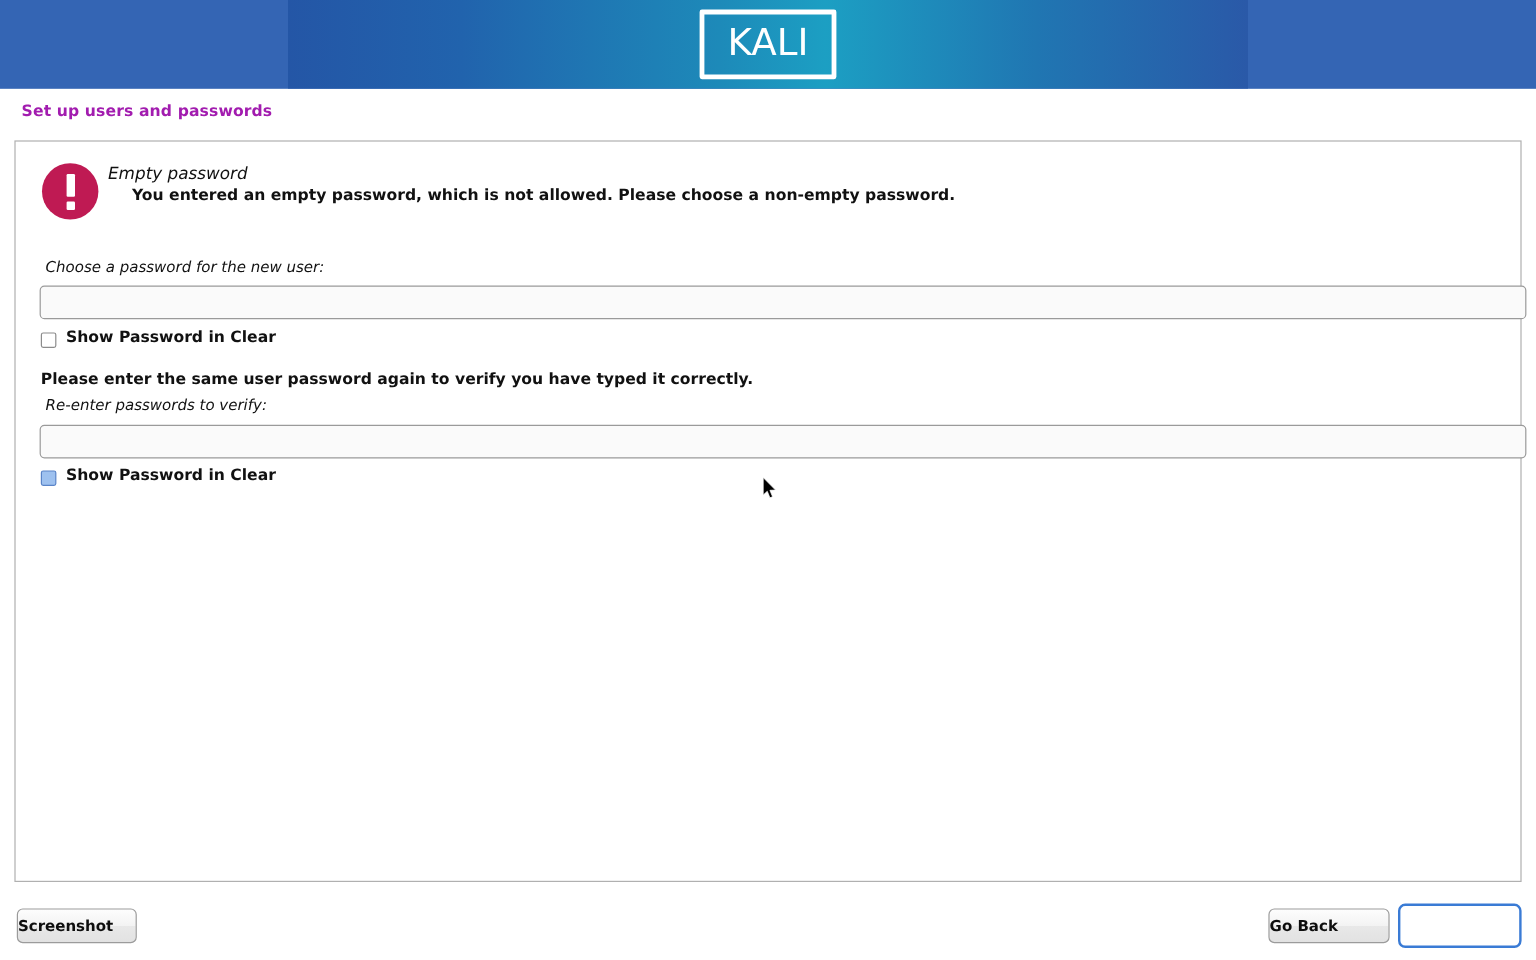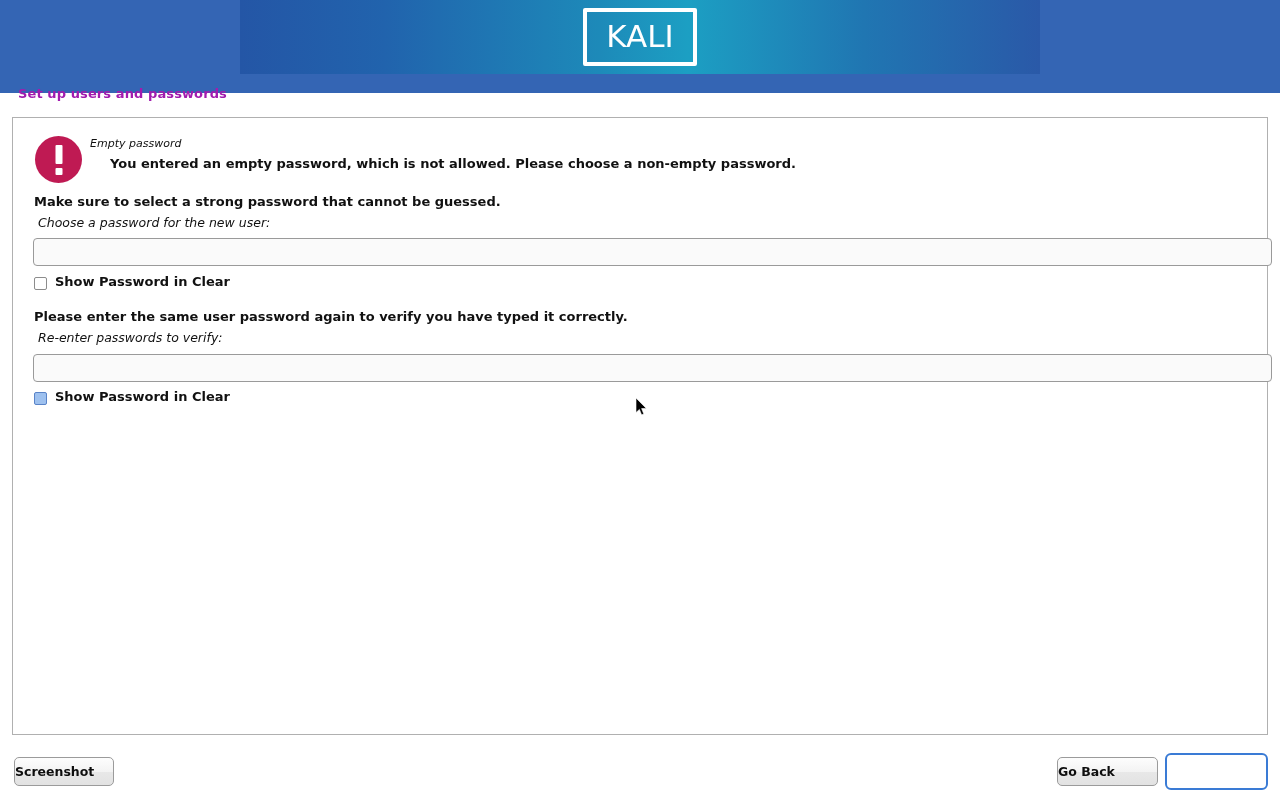--- a/index.html
+++ b/index.html
@@ -18,21 +18,21 @@
     height: 800px;
     background: #ffffff;
   }
 
   
   .banner {
     position: absolute;
     left: 0;
     top: 0;
     width: 1280px;
-    height: 93px;
+    height: 74px;
     background: #3465b4;
     overflow: hidden;
   }
   .banner-center {
     position: absolute;
     left: 240px;
     top: 0;
     width: 800px;
     height: 74px;
     background: linear-gradient(90deg,
@@ -139,21 +139,21 @@
     transform: translateX(-50%);
     width: 7px;
     height: 7px;
     background: #ffffff;
     border-radius: 1px;
   }
   .error-title {
     position: absolute;
     left: 68px;
     top: 10px;
-    font-size: 11px;
+    font-size: 14px;
     font-style: italic;
     font-weight: normal;
     color: #111111;
   }
   .error-message {
     position: absolute;
     left: 68px;
     top: 29px;
     font-size: 13px;
     font-weight: bold;
@@ -300,21 +300,20 @@
 
     <div class="error-row">
       <div class="error-icon">
         <div class="bang-bar"></div>
         <div class="bang-dot"></div>
       </div>
       <div class="error-title">Empty password</div>
       <div class="error-message">You entered an empty password, which is not allowed. Please choose a non-empty password.</div>
     </div>
 
-    <div class="sec-heading" style="left:21px; top:76px;">Make sure to select a strong password that cannot be guessed.</div>
     <div class="sec-sublabel" style="left:25px; top:97px;">Choose a password for the new user:</div>
     <input class="pw-input" style="top: 120px;" type="password" placeholder="">
     <div class="check-row" style="top:159px;">
       <div class="checkbox"></div>
       <div class="check-label">Show Password in Clear</div>
     </div>
 
     <div class="sec-heading" style="left:21px; top:191px;">Please enter the same user password again to verify you have typed it correctly.</div>
     <div class="sec-sublabel" style="left:25px; top:212px;">Re-enter passwords to verify:</div>
     <input class="pw-input" style="top: 236px;" type="password" placeholder="">

